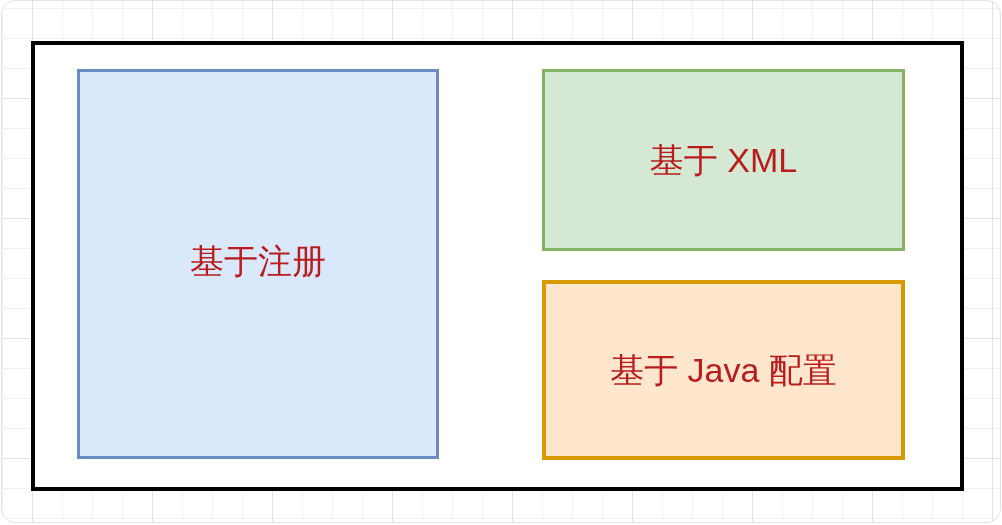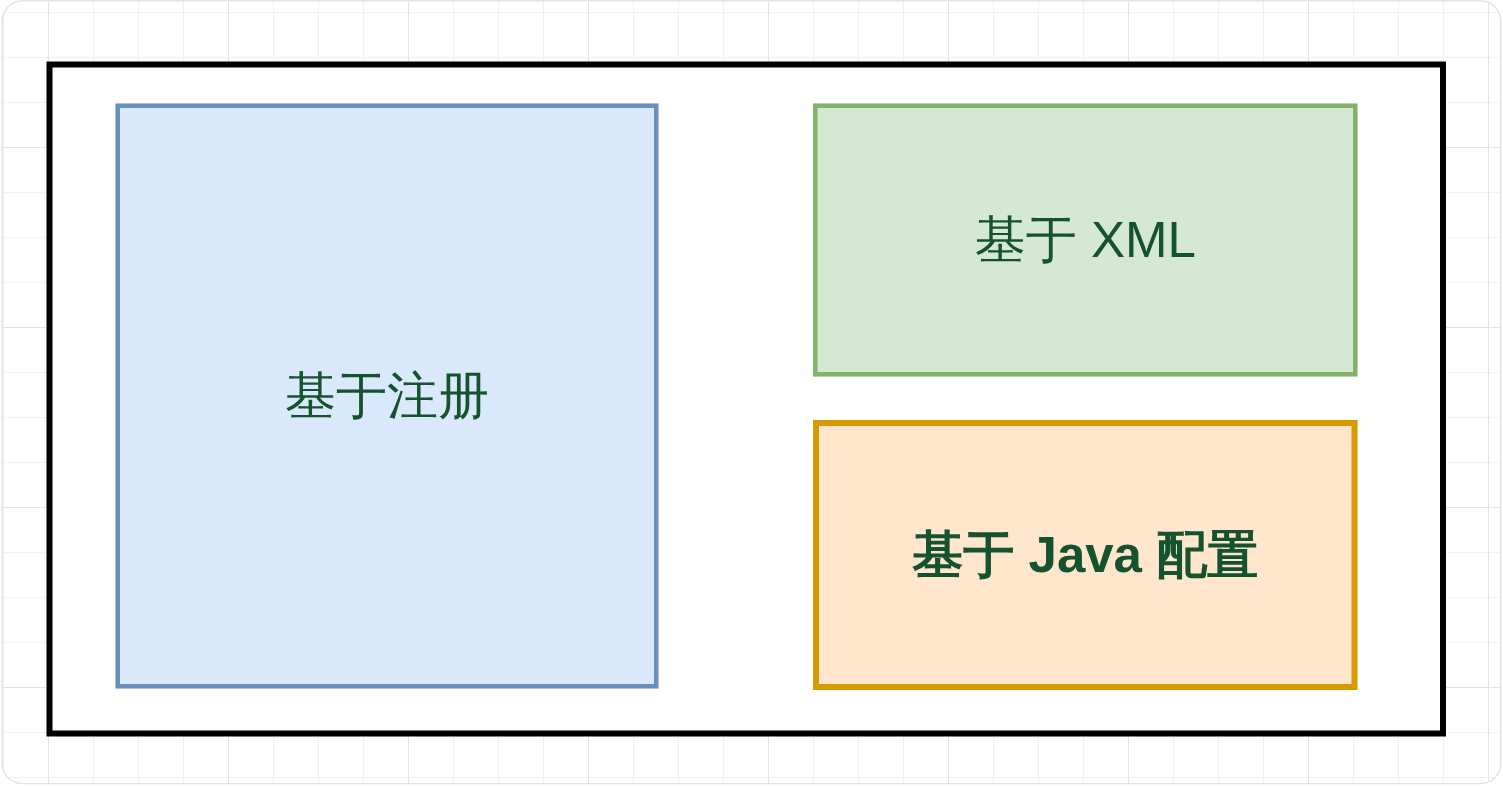--- a/index.html
+++ b/index.html
@@ -59,45 +59,45 @@
     justify-content: center;
   }
 
   .shape-blue {
     left: 75px;
     top: 68px;
     width: 362px;
     height: 390px;
     background: #dae8fc;
     border: 3px solid #6c8ebf;
+    font-family: Liberation Mono, monospace;
   }
 
   .shape-green {
     left: 540px;
     top: 68px;
     width: 363px;
     height: 182px;
     background: #d5e8d4;
     border: 3px solid #82b366;
   }
 
   .shape-orange {
     left: 540px;
     top: 279px;
     width: 363px;
     height: 180px;
     background: #ffe6cc;
     border: 4px solid #d79b00;
-    font-weight: bold;
   }
 
   .label {
     font-size: 34px;
     line-height: 48px;
-    color: #14532d;
+    color: #b91c1c;
     text-align: center;
     white-space: nowrap;
   }
 </style>
 </head>
 <body>
 
 <div class="canvas">
 
   <div class="frame"></div>

